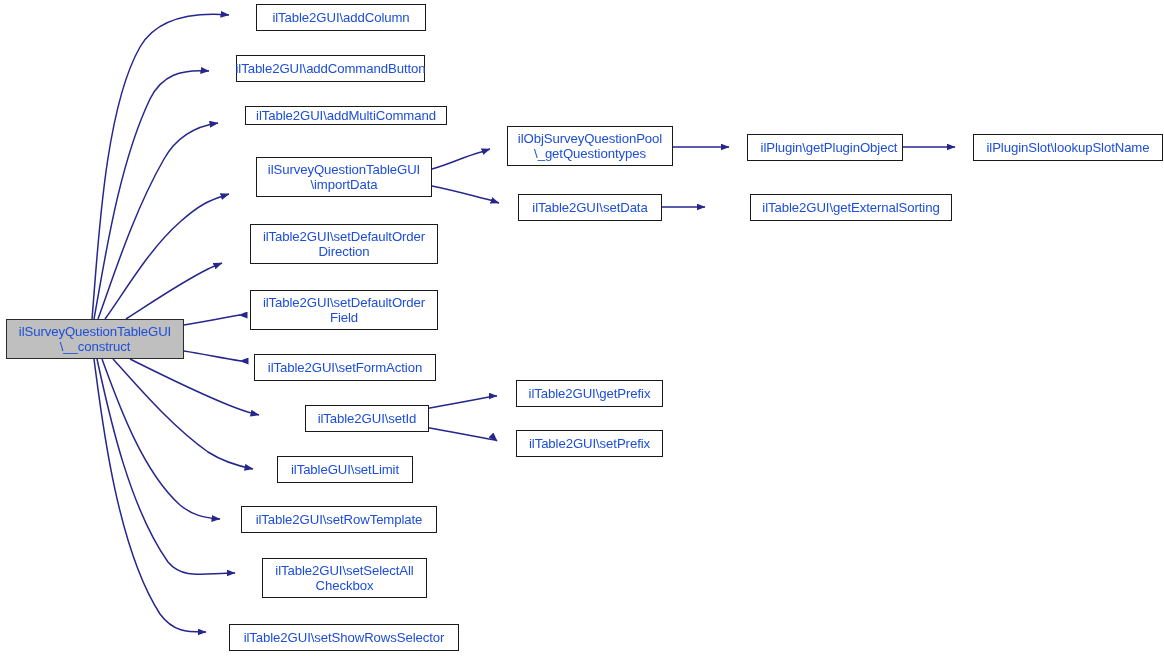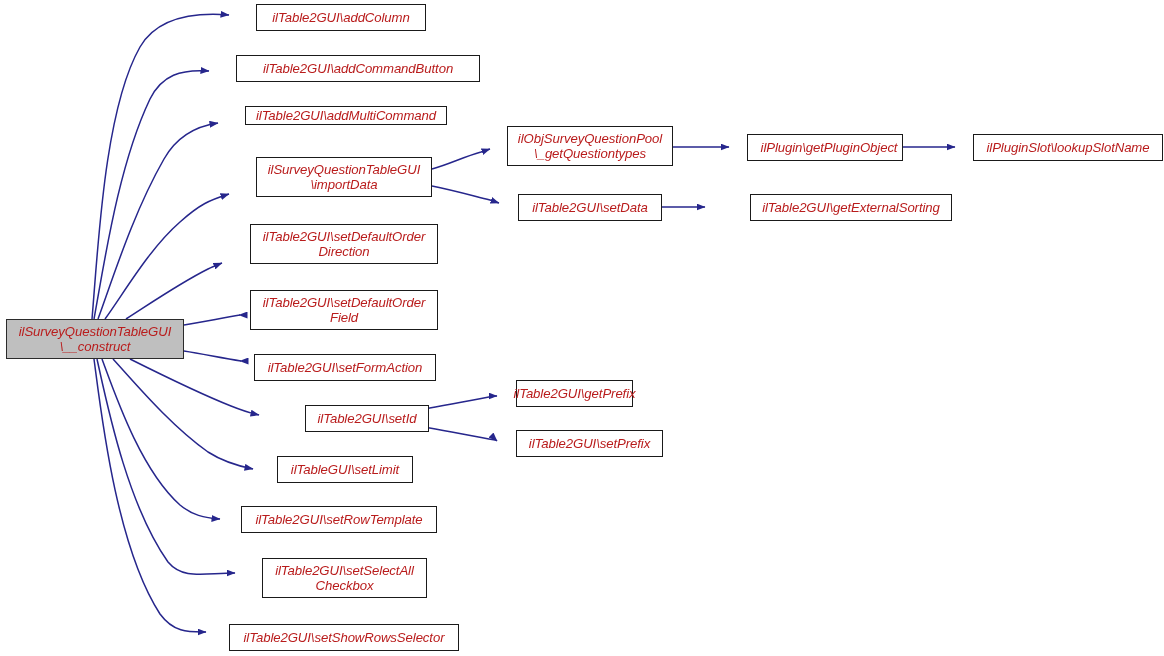--- a/index.html
+++ b/index.html
@@ -26,27 +26,26 @@
   }
   .node {
     position: absolute;
     box-sizing: border-box;
     display: flex;
     align-items: center;
     justify-content: center;
     text-align: center;
     background: #ffffff;
     border: 1px solid #1a1a1a;
-    color: #b91c1c;
+    color: #1d4ed8;
     font-size: 13.2px;
     line-height: 15.5px;
     letter-spacing: -0.1px;
     white-space: pre-line;
     z-index: 2;
-    font-style: italic;
   }
   .node.root {
     background: #bfbfbf;
     border: 1px solid #2b2b2b;
   }
   .node-label {
     display: block;
     padding: 0 4px;
     white-space: pre-line;
   }
@@ -80,37 +79,37 @@
         <path d="M 662 207 C 680 207 690 207 705 207" fill="none" stroke="#26268c" stroke-width="1.5" marker-end="url(#arrow)"></path>
         <path d="M 903 147 C 925 147 938 147 955 147" fill="none" stroke="#26268c" stroke-width="1.5" marker-end="url(#arrow)"></path>
         <path d="M 407 412 C 432 408 467 401 495 396 C 495 396 496 396 497 396" fill="none" stroke="#26268c" stroke-width="1.5" marker-end="url(#arrow)"></path>
         <path d="M 407 424 C 432 428 467 435 495 440 C 495 440 496 440 497 441" fill="none" stroke="#26268c" stroke-width="1.5" marker-end="url(#arrow)"></path>
       </g>
   </svg>
   <div id="node-layer">
       <div class="node root" style="left: 6px; top: 319px; width: 178px; height: 40px; background: rgb(191, 191, 191);"><span class="node-label">ilSurveyQuestionTableGUI
 \__construct</span></div>
       <div class="node" style="left: 256px; top: 4px; width: 170px; height: 27px; background: rgb(255, 255, 255);"><span class="node-label">ilTable2GUI\addColumn</span></div>
-      <div class="node" style="left: 236px; top: 55px; width: 244px; height: 27px; background: rgb(255, 255, 255);"><span class="node-label">ilTable2GUI\addCommandButton</span></div>
+      <div class="node" style="left: 236px; top: 55px; width: 189px; height: 27px; background: rgb(255, 255, 255);"><span class="node-label">ilTable2GUI\addCommandButton</span></div>
       <div class="node" style="left: 245px; top: 106px; width: 202px; height: 19px; background: rgb(255, 255, 255); text-align: right;"><span class="node-label">ilTable2GUI\addMultiCommand</span></div>
       <div class="node" style="left: 256px; top: 157px; width: 176px; height: 40px; background: rgb(255, 255, 255);"><span class="node-label">ilSurveyQuestionTableGUI
 \importData</span></div>
       <div class="node" style="left: 250px; top: 224px; width: 188px; height: 40px; background: rgb(255, 255, 255);"><span class="node-label">ilTable2GUI\setDefaultOrder
 Direction</span></div>
       <div class="node" style="left: 250px; top: 290px; width: 188px; height: 40px; background: rgb(255, 255, 255);"><span class="node-label">ilTable2GUI\setDefaultOrder
 Field</span></div>
       <div class="node" style="left: 254px; top: 354px; width: 182px; height: 27px; background: rgb(255, 255, 255);"><span class="node-label">ilTable2GUI\setFormAction</span></div>
       <div class="node" style="left: 283px; top: 405px; width: 124px; height: 27px; background: rgb(255, 255, 255); margin-left: 22px;"><span class="node-label">ilTable2GUI\setId</span></div>
       <div class="node" style="left: 277px; top: 456px; width: 136px; height: 27px; background: rgb(255, 255, 255);"><span class="node-label">ilTableGUI\setLimit</span></div>
       <div class="node" style="left: 241px; top: 506px; width: 196px; height: 27px; background: rgb(255, 255, 255); text-align: right;"><span class="node-label">ilTable2GUI\setRowTemplate</span></div>
       <div class="node" style="left: 262px; top: 558px; width: 165px; height: 40px; background: rgb(255, 255, 255);"><span class="node-label">ilTable2GUI\setSelectAll
 Checkbox</span></div>
       <div class="node" style="left: 229px; top: 624px; width: 230px; height: 27px; background: rgb(255, 255, 255);"><span class="node-label">ilTable2GUI\setShowRowsSelector</span></div>
       <div class="node" style="left: 507px; top: 126px; width: 166px; height: 40px; background: rgb(255, 255, 255);"><span class="node-label">ilObjSurveyQuestionPool
 \_getQuestiontypes</span></div>
       <div class="node" style="left: 518px; top: 194px; width: 144px; height: 27px; background: rgb(255, 255, 255);"><span class="node-label">ilTable2GUI\setData</span></div>
-      <div class="node" style="left: 516px; top: 380px; width: 117px; height: 27px; background: rgb(255, 255, 255); text-align: center;"><span class="node-label">ilTable2GUI\getPrefix</span></div>
+      <div class="node" style="left: 516px; top: 380px; width: 147px; height: 27px; background: rgb(255, 255, 255); text-align: center;"><span class="node-label">ilTable2GUI\getPrefix</span></div>
       <div class="node" style="left: 516px; top: 430px; width: 147px; height: 27px; background: rgb(255, 255, 255);"><span class="node-label">ilTable2GUI\setPrefix</span></div>
       <div class="node" style="left: 750px; top: 194px; width: 202px; height: 27px; background: rgb(255, 255, 255);"><span class="node-label">ilTable2GUI\getExternalSorting</span></div>
       <div class="node" style="left: 747px; top: 134px; width: 156px; height: 27px; background: rgb(255, 255, 255); padding-left: 8px;"><span class="node-label">ilPlugin\getPluginObject</span></div>
       <div class="node" style="left: 973px; top: 134px; width: 190px; height: 27px; background: rgb(255, 255, 255);"><span class="node-label">ilPluginSlot\lookupSlotName</span></div>
     </div>
 </div>
 
 </body></html>

